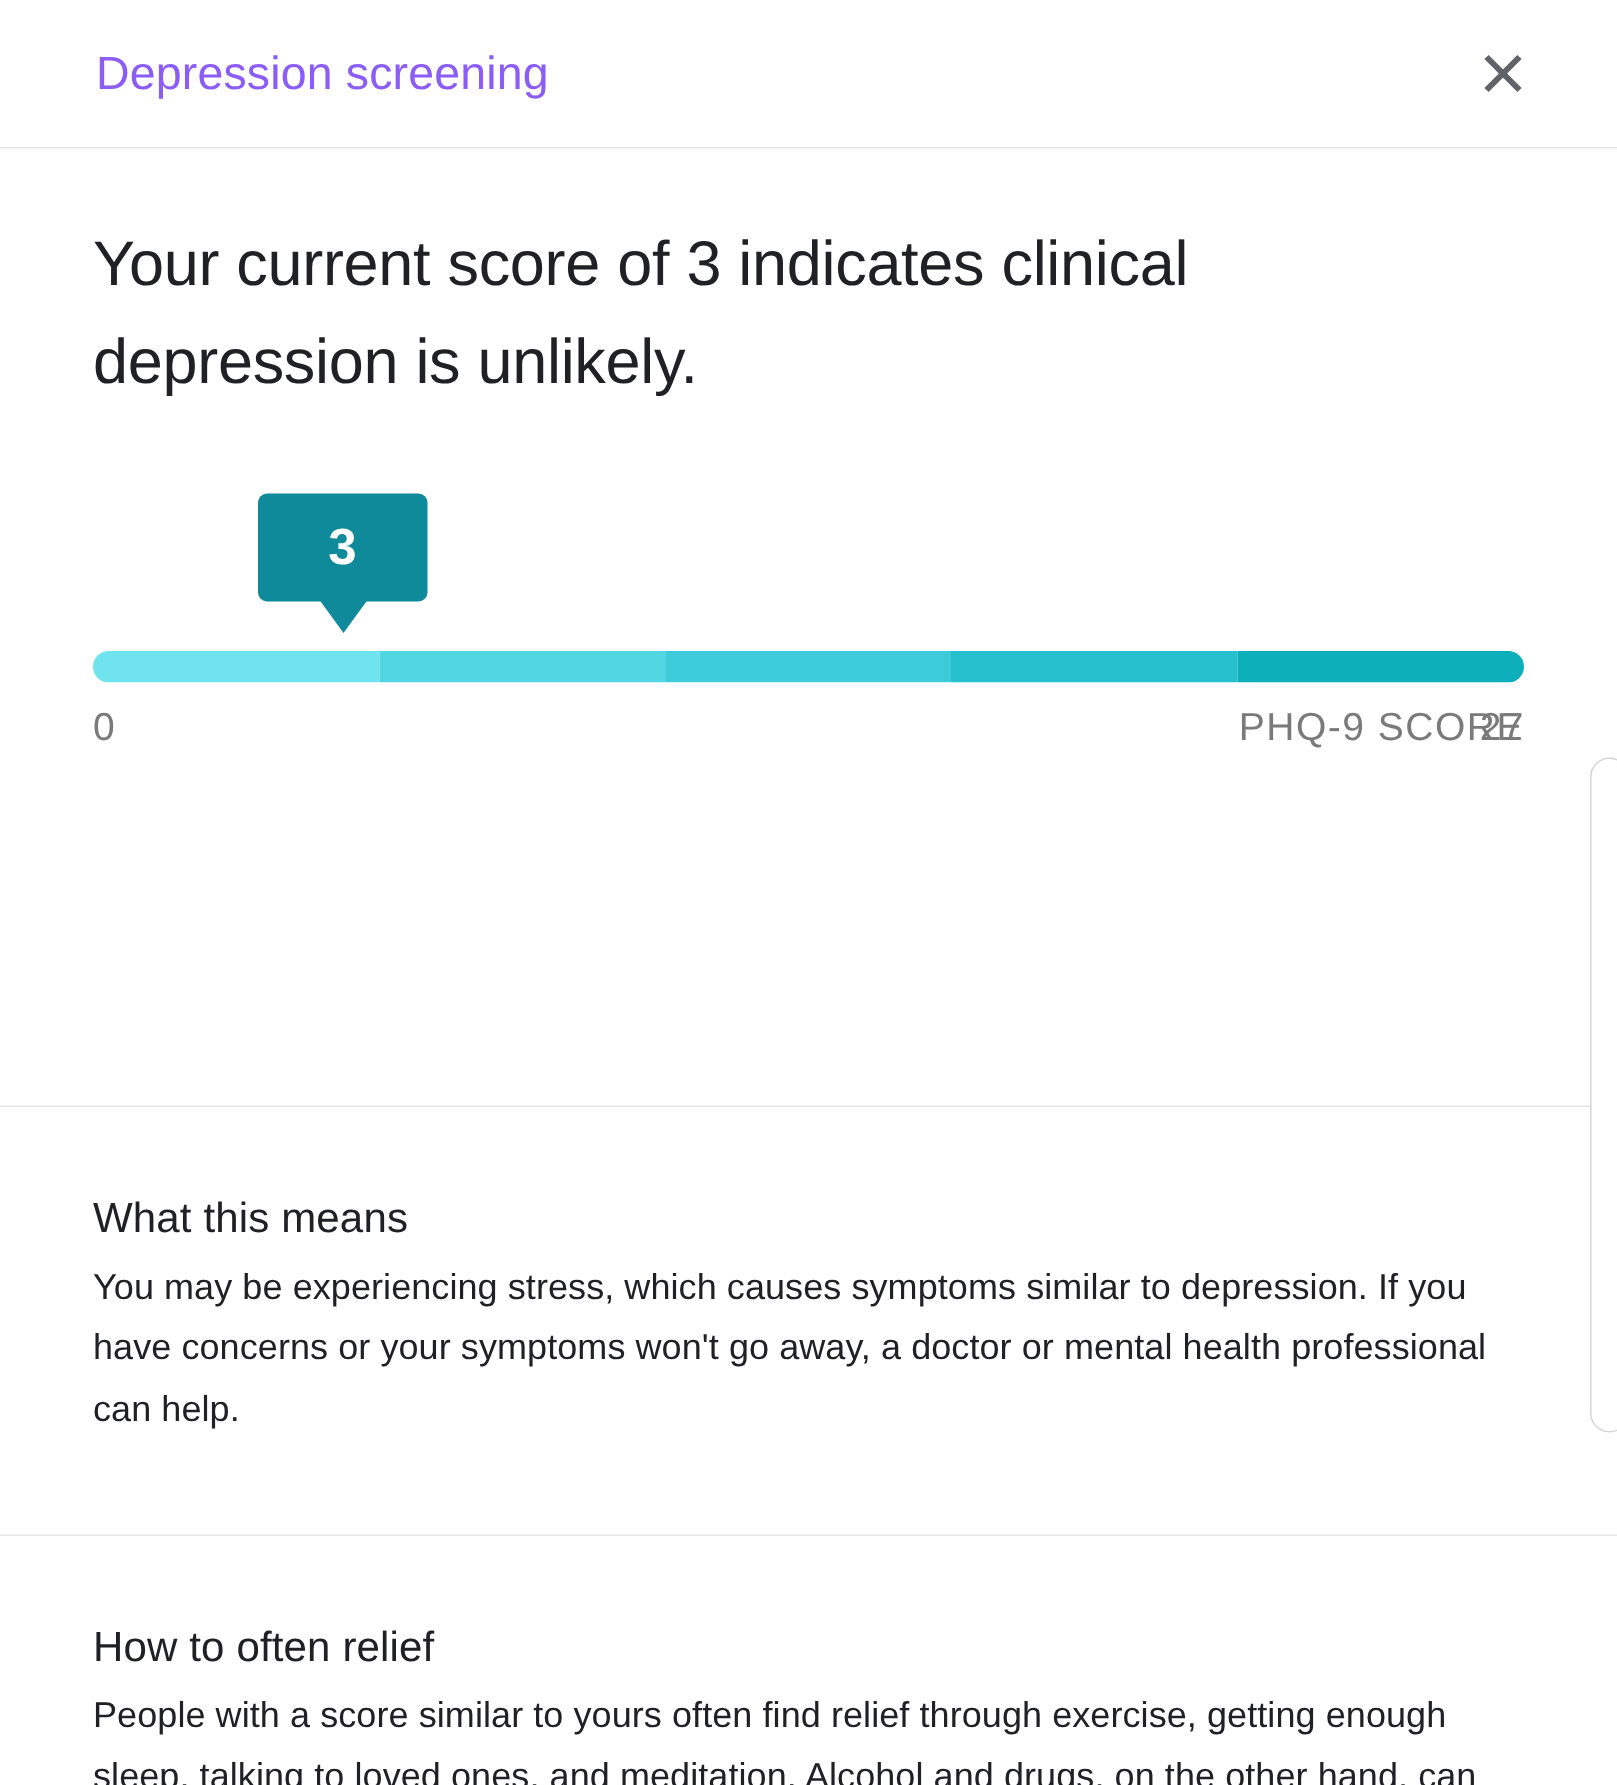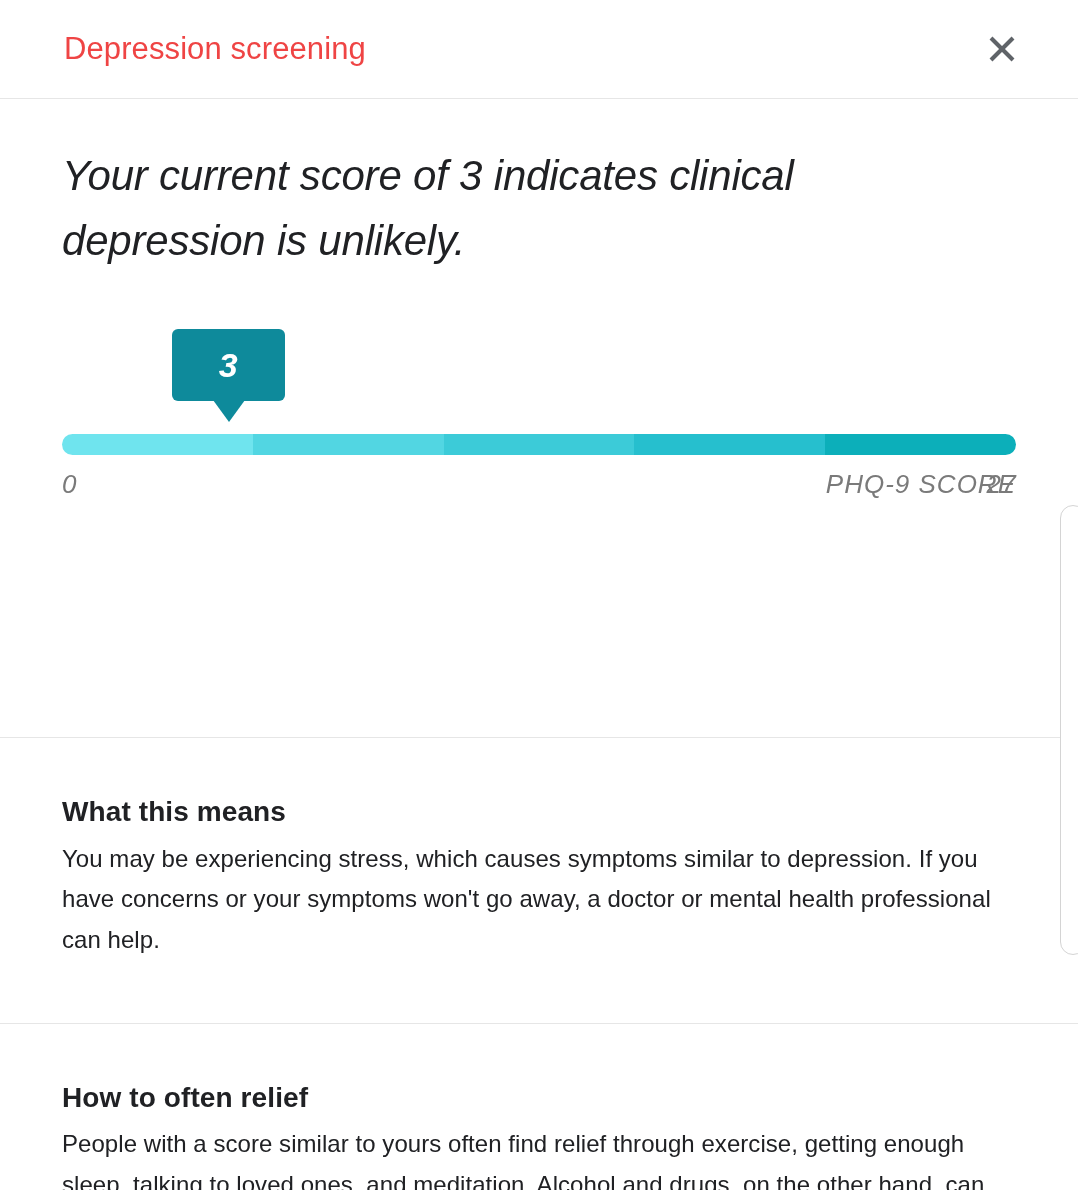--- a/index.html
+++ b/index.html
@@ -23,21 +23,21 @@
     height: 99px;
     box-sizing: border-box;
     border-bottom: 1px solid #e6e6e6;
     display: flex;
     align-items: center;
     padding: 0 40px 0 64px;
   }
   .header-title {
     font-size: 31px;
     font-weight: 400;
-    color: #ef4444;
+    color: #8b5cf6;
     letter-spacing: 0.1px;
     line-height: 1.2;
     flex: 1 1 auto;
   }
   .close-btn {
     width: 56px;
     height: 56px;
     display: flex;
     align-items: center;
     justify-content: center;
@@ -46,21 +46,20 @@
     border: none;
     padding: 0;
     margin-right: 8px;
   }
   .close-btn svg { display: block; }
 
   
   .score-section {
     padding: 44px 62px 0 62px;
     box-sizing: border-box;
-    font-style: italic;
   }
   .headline {
     font-size: 42px;
     font-weight: 400;
     line-height: 1.55;
     color: #202124;
     margin: 0;
     letter-spacing: -0.2px;
     max-width: 880px;
   }
@@ -147,21 +146,21 @@
     height: 1px;
     background: #e6e6e6;
     width: 100%;
   }
   .info-section {
     padding: 0 62px;
     box-sizing: border-box;
   }
   .section-title {
     font-size: 28px;
-    font-weight: 700;
+    font-weight: 400;
     color: #202124;
     margin: 0;
     line-height: 1.3;
     letter-spacing: 0.1px;
   }
   .section-body {
     font-size: 24px;
     font-weight: 400;
     color: #202124;
     margin: 0;

